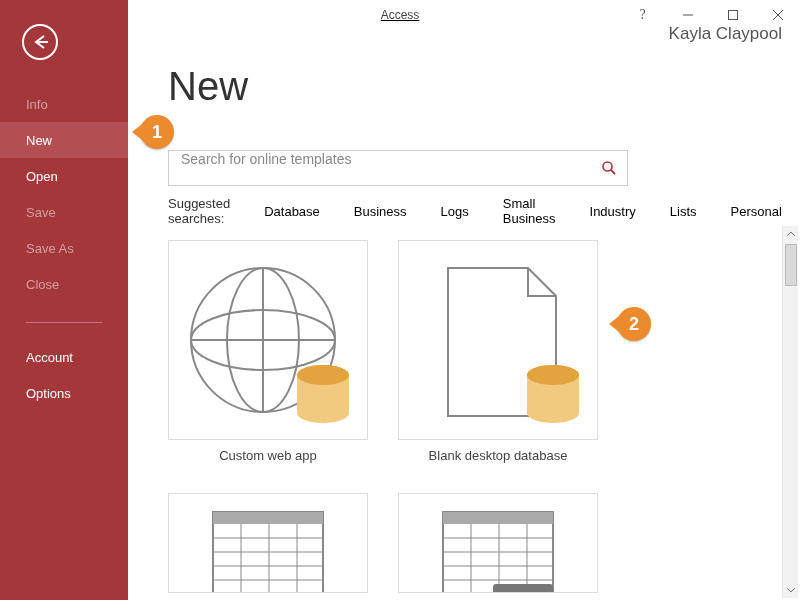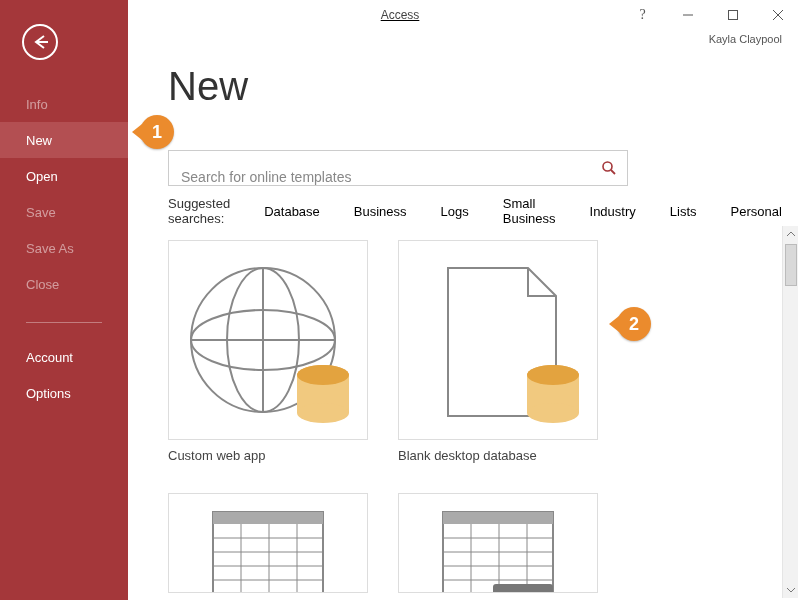--- a/index.html
+++ b/index.html
@@ -17,22 +17,22 @@
     display: flex; align-items: center;
   }
   .titlebar .ctrl {
     width: 45px; height: 30px; display: flex; align-items: center; justify-content: center;
     color: #555; font-size: 13px; cursor: pointer;
   }
   .titlebar .ctrl svg { stroke: #555; }
   .titlebar .help { font-family: Georgia, serif; font-size: 14px; }
 
   .username {
-    position: absolute; top: 33px; right: 18px;
-    font-size: 11px; color: #555; z-index: 5;
+    position: absolute; top: 24px; right: 18px;
+    font-size: 17px; color: #555; z-index: 5;
   }
 
   .sidebar {
     position: absolute; top: 0; left: 0; bottom: 0; width: 128px;
     background: #a4373a; color: #fff; padding-top: 24px;
     z-index: 4;
   }
   .back-btn {
     width: 36px; height: 36px; border: 2px solid #fff; border-radius: 50%;
     display: flex; align-items: center; justify-content: center;
@@ -56,21 +56,21 @@
   .page-title {
     position: absolute; top: 64px; left: 40px;
     font-size: 40px; font-weight: 300; color: #333;
   }
 
   .search-row {
     position: absolute; top: 150px; left: 40px; width: 460px;
   }
   .search-box {
     width: 460px; height: 36px; border: 1px solid #ccc;
-    display: flex; align-items: flex-end; gap: 25px;
+    display: flex; align-items: flex-start; gap: 25px;
   }
   .search-input {
     flex: 1; border: none; outline: none; padding: 0 12px;
     font-size: 14px; color: #333; background: transparent;
   }
   .search-input::placeholder { color: #888; }
   .search-btn {
     width: 36px; height: 34px; display: flex; align-items: center; justify-content: center;
     cursor: pointer;
   }
@@ -82,21 +82,21 @@
   }
   .suggested-row .lbl { color: #333; }
   .suggested-row .link { color: #000000; cursor: pointer; margin-left: 32px; }
 
   .templates-wrap {
     position: absolute; top: 226px; left: 0; right: 20px; bottom: 0;
     overflow: hidden;
   }
   .templates {
     padding: 14px 0 0 40px;
-    display: flex; flex-wrap: wrap; gap: 30px 30px;
+    display: flex; flex-wrap: wrap; gap: 30px 30px; text-align: center;
   }
   .tmpl {
     width: 200px;
   }
   .tmpl-tile {
     width: 200px; height: 200px; border: 1px solid #ddd;
     display: flex; align-items: center; justify-content: center;
     cursor: pointer; background: #fff; overflow: hidden;
   }
   .tmpl-label {

